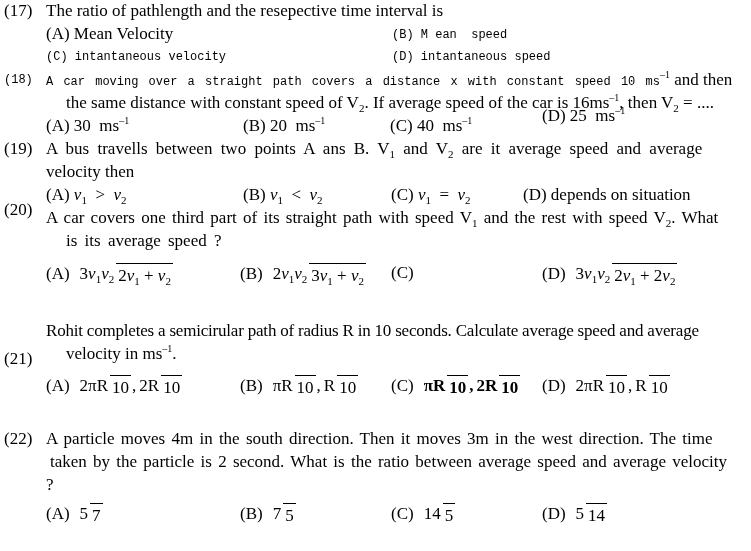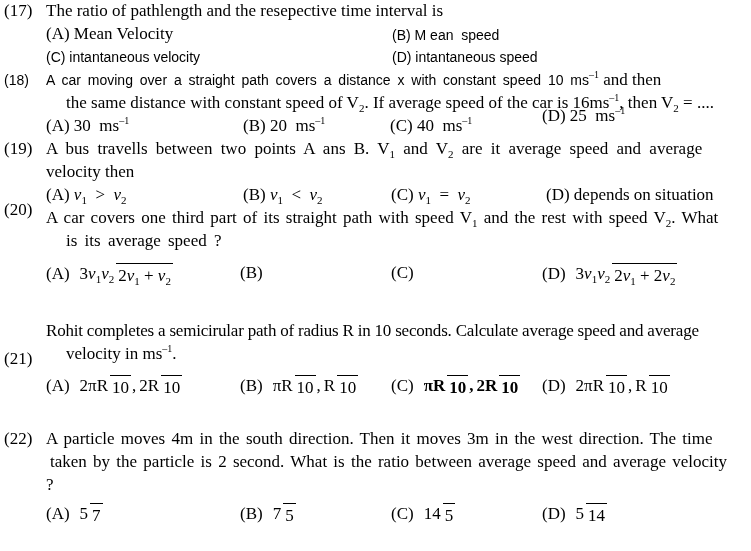--- a/index.html
+++ b/index.html
@@ -1,19 +1,19 @@
 <!DOCTYPE html>
 <html><head>
 <meta charset="utf-8">
 <style>
   html, body { margin: 0; padding: 0; background: #ffffff; }
   body { width: 751px; height: 551px; position: relative; overflow: hidden;
          font-family: "Liberation Serif", serif; font-size: 17px; color: #000; }
   .abs { position: absolute; white-space: nowrap; line-height: 20px; }
-  .sans { font-family: Liberation Sans, sans-serif; font-size: 14px; }
+  .sans { font-family: Liberation Mono, monospace; font-size: 12px; }
   .num { left: 4px; }
   sub { font-size: 11px; vertical-align: -4px; line-height: 0; }
   sup { font-size: 10px; vertical-align: 7px; line-height: 0; }
   i.v { font-style: italic; }
   .frac { display: inline-flex; flex-direction: row; align-items: center; vertical-align: middle; }
   .frac .n { padding: 0 2px 1px 2px; line-height: 19px; }
   .frac .d { border-top: 1px solid #000; padding: 2px 2px 0 2px; line-height: 19px; }
   .opt { position: absolute; white-space: nowrap; display: flex; align-items: center; }
   .opt .lbl { margin-right: 8px; }
   .bold { font-weight: bold; }
@@ -73,21 +73,21 @@
   <span class="abs" style="top:162px; left:46px;">velocity then</span>
   <div class="abs" style="top:185px; left:46px;">
     <span>(A)</span>&nbsp;<i class="v">v</i><sub>1</sub>&nbsp;&nbsp;<span>&gt;</span>&nbsp;&nbsp;<i class="v">v</i><sub>2</sub>
   </div>
   <div class="abs" style="top:185px; left:243px;">
     <span>(B)</span>&nbsp;<i class="v">v</i><sub>1</sub>&nbsp;&nbsp;<span>&lt;</span>&nbsp;&nbsp;<i class="v">v</i><sub>2</sub>
   </div>
   <div class="abs" style="top:185px; left:391px;">
     <span>(C)</span>&nbsp;<i class="v">v</i><sub>1</sub>&nbsp;&nbsp;<span>=</span>&nbsp;&nbsp;<i class="v">v</i><sub>2</sub>
   </div>
-  <div class="abs" style="top:185px; left:546px;">
+  <div class="abs" style="top:185px; left:523px;">
     <span>(D)</span>&nbsp;<span>depends on situation</span>
   </div>
 </div>
 
 <div>
   <span class="abs num" style="top:200px;">(20)</span>
   <div class="abs" style="top:208px; left:46px; width:700px; word-spacing:2px;">
     <span>A car covers one third part of its straight path with speed V</span><sub>1</sub><span> and the rest with speed V</span><sub>2</sub><span>. What</span>
   </div>
   <span class="abs" style="top:231px; left:66px; word-spacing:3px;">is its average speed ?</span>
@@ -95,20 +95,24 @@
   <div class="opt" style="top:263px; left:46px;">
     <span class="lbl">(A)</span>
     <span class="frac">
       <span class="n"><span>3</span><i class="v">v</i><sub>1</sub><i class="v">v</i><sub>2</sub></span>
       <span class="d"><span>2</span><i class="v">v</i><sub>1</sub> <span>+</span> <i class="v">v</i><sub>2</sub></span>
     </span>
   </div>
 
   <div class="opt" style="top:263px; left:240px;">
     <span class="lbl">(B)</span>
+    <span class="frac">
+      <span class="n"><span>2</span><i class="v">v</i><sub>1</sub><i class="v">v</i><sub>2</sub></span>
+      <span class="d"><span>3</span><i class="v">v</i><sub>1</sub> <span>+</span> <i class="v">v</i><sub>2</sub></span>
+    </span>
   </div>
 
   <div class="opt" style="top:263px; left:391px;">
     <span class="lbl">(C)</span>
   </div>
 
   <div class="opt" style="top:263px; left:542px;">
     <span class="lbl">(D)</span>
     <span class="frac">
       <span class="n"><span>3</span><i class="v">v</i><sub>1</sub><i class="v">v</i><sub>2</sub></span>

